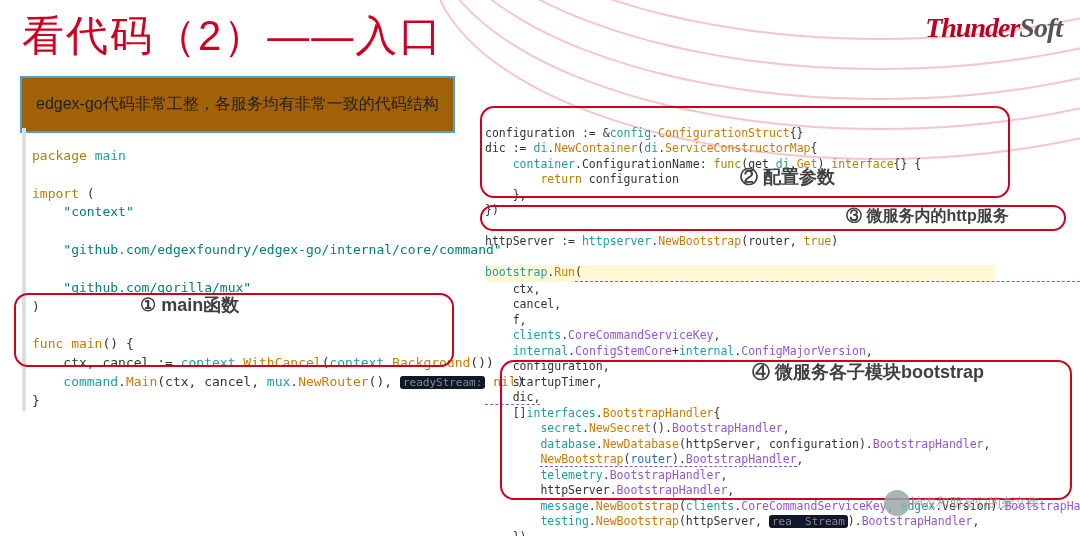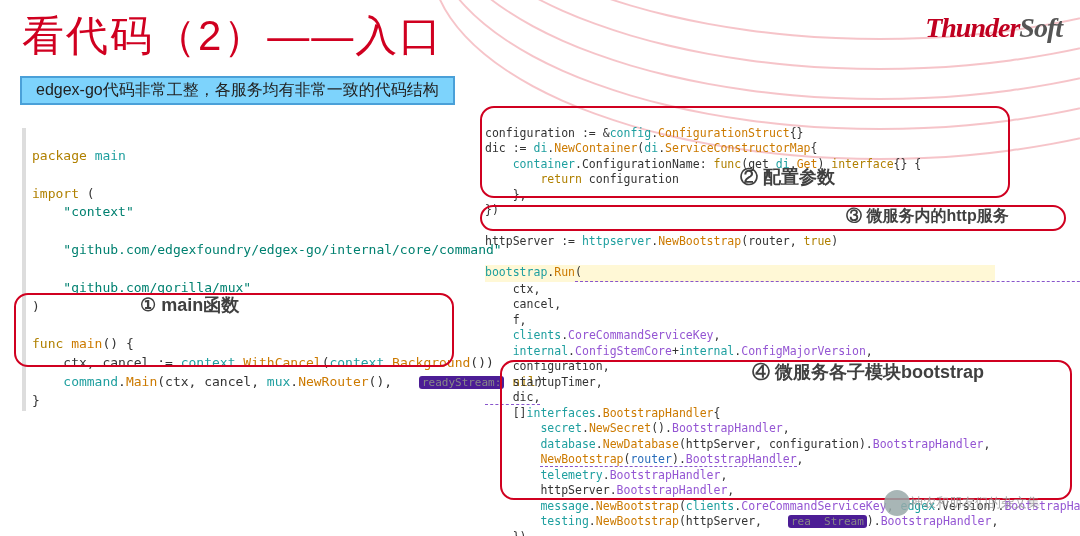--- a/index.html
+++ b/index.html
@@ -40,24 +40,24 @@
     font-style: italic;
     color: #c00020;
     z-index:2;
     letter-spacing:-1px;
   }
   .logo .soft { color:#555; font-style:italic; }
   .subtitle-box {
     position: absolute;
     top: 76px; left: 20px;
     border: 2px solid #4aa0d8;
-    padding: 2px 14px;
+    padding: 16px 14px;
     font-size: 16px;
     color: #222;
-    background:#7dd3fc;
+    background:#a16207;
     z-index:2;
   }
   .code-block {
     position: absolute;
     font-family: "Menlo","Consolas",monospace;
     font-size: 13px;
     line-height: 1.45;
     white-space: pre;
     color: #333;
     z-index:2;
@@ -90,21 +90,21 @@
   }
   .annot {
     position: absolute;
     color: #404040;
     font-size: 18px;
     font-weight: 700;
     z-index:4;
     background: rgba(255,255,255,0);
   }
   .dash-u { border-bottom:1.5px dashed #8855cc;}
-  .param-hint{ background:#4c1d95; color:#888; border-radius:3px; padding:0 3px; font-size:11px;margin-left:19px;}
+  .param-hint{ background:#0f172a; color:#888; border-radius:3px; padding:0 3px; font-size:11px;}
   .hl-yellow{ background:#fff8d6; display:inline-block; width:510px;}
   .watermark{
     position:absolute; right:40px; bottom:20px;
     color:#999; font-size:13px; z-index:5;
     display:flex; align-items:center; gap:0;
     opacity:.85;
     margin-top:48px;
   }
   .wm-icon{
     width:26px;height:26px;border-radius:50%;

